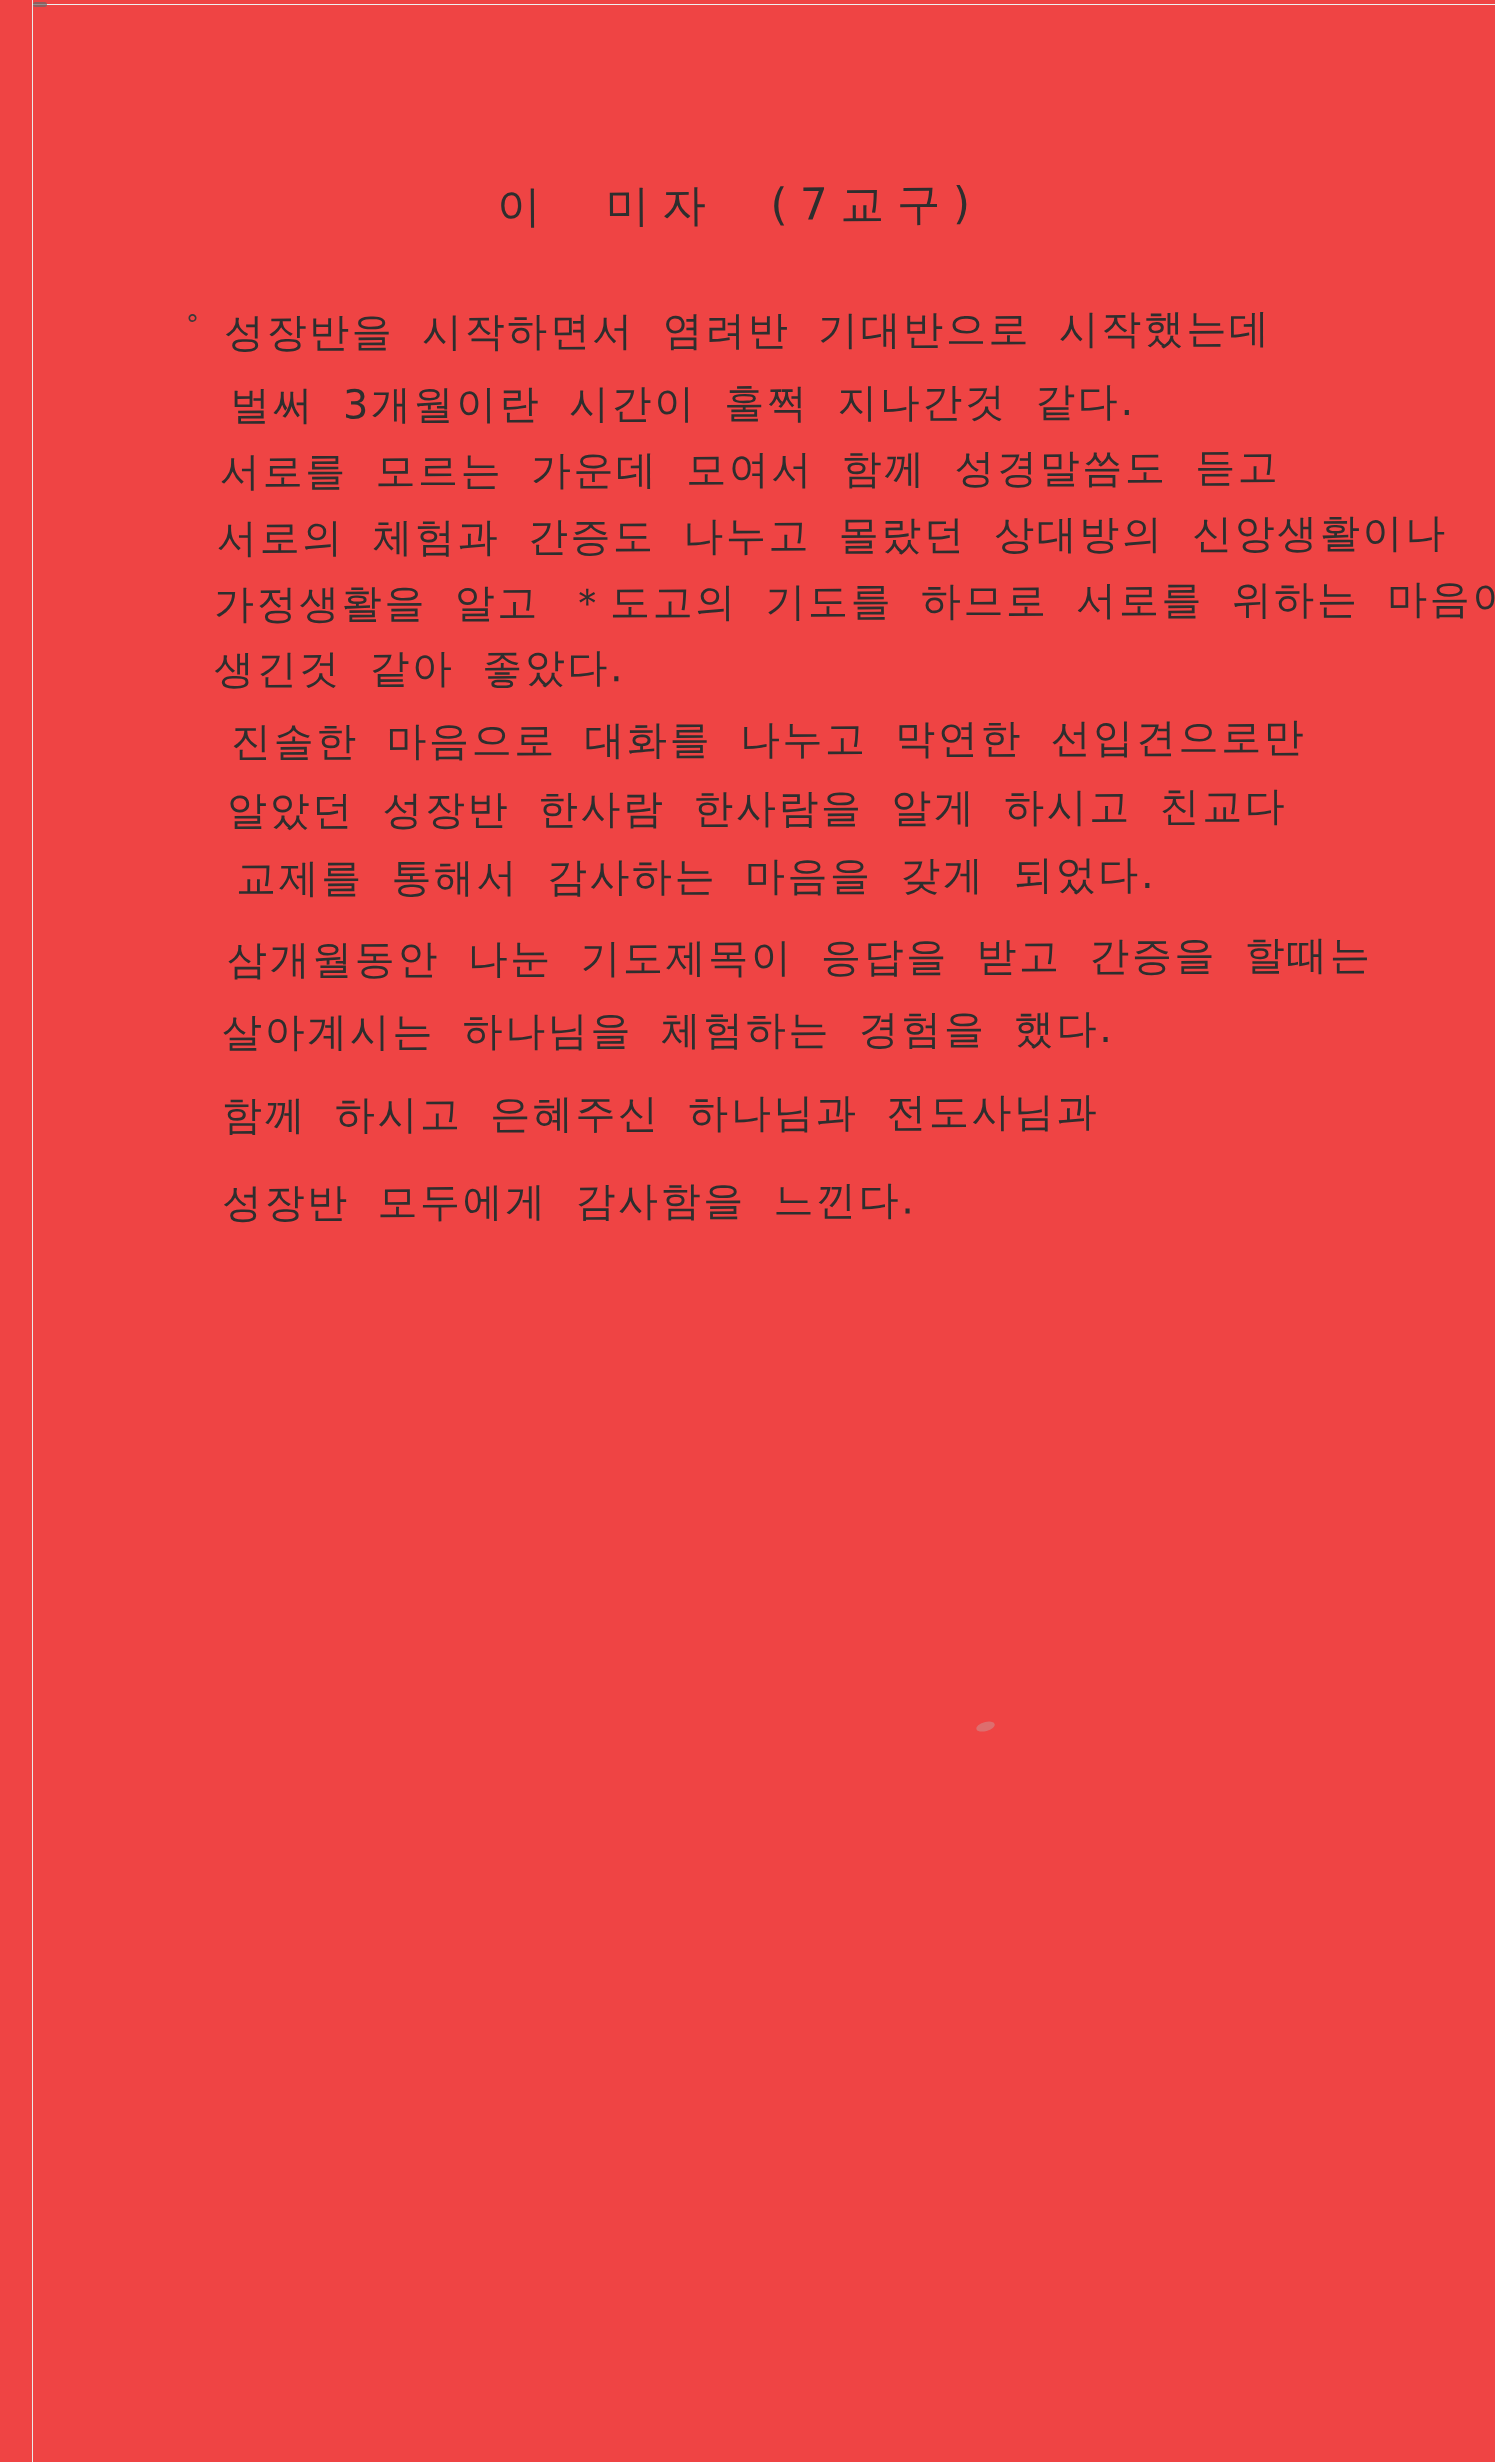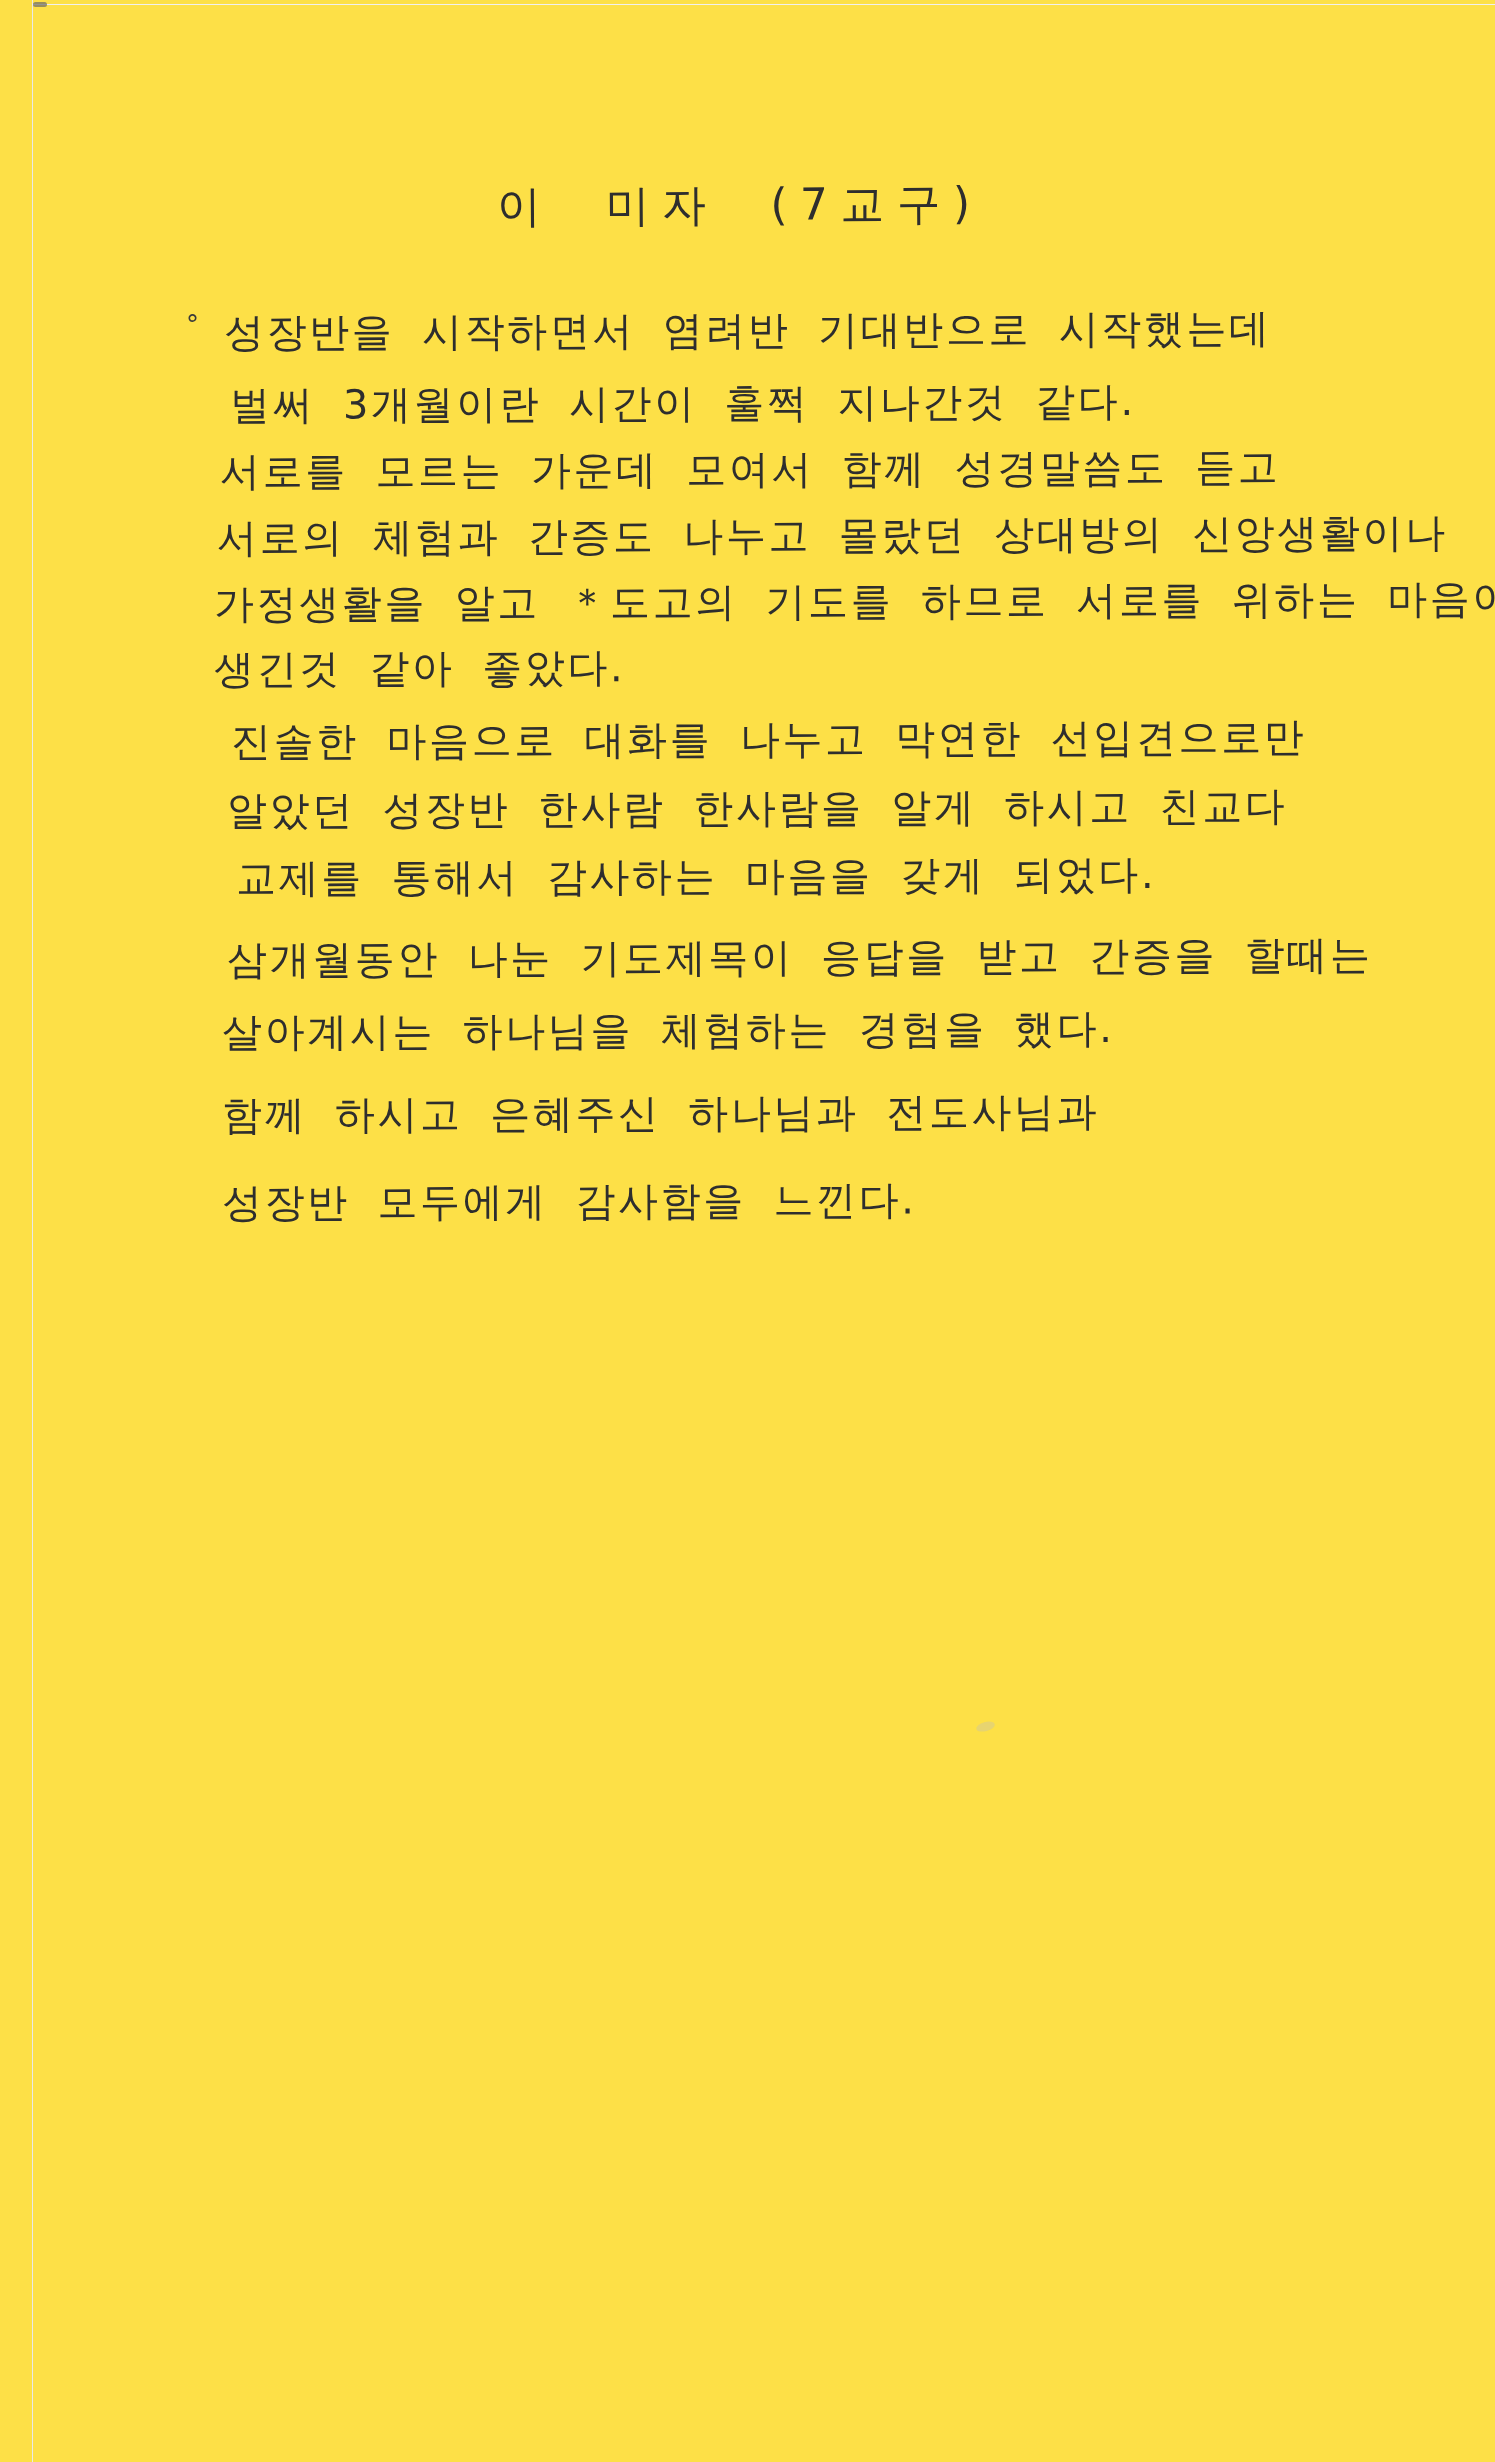--- a/index.html
+++ b/index.html
@@ -4,21 +4,21 @@
 <style>
   html, body {
     margin: 0;
     padding: 0;
     background: #ffffff;
   }
   .paper {
     position: relative;
     width: 1495px;
     height: 2462px;
-    background: #fde047;
+    background: #ef4444;
     overflow: hidden;
     font-family: "DejaVu Sans", sans-serif;
   }
   
   .edge-left {
     position: absolute;
     left: 32px; top: 0;
     width: 0.9px; height: 2462px;
     background: #e9e9e9;
   }

